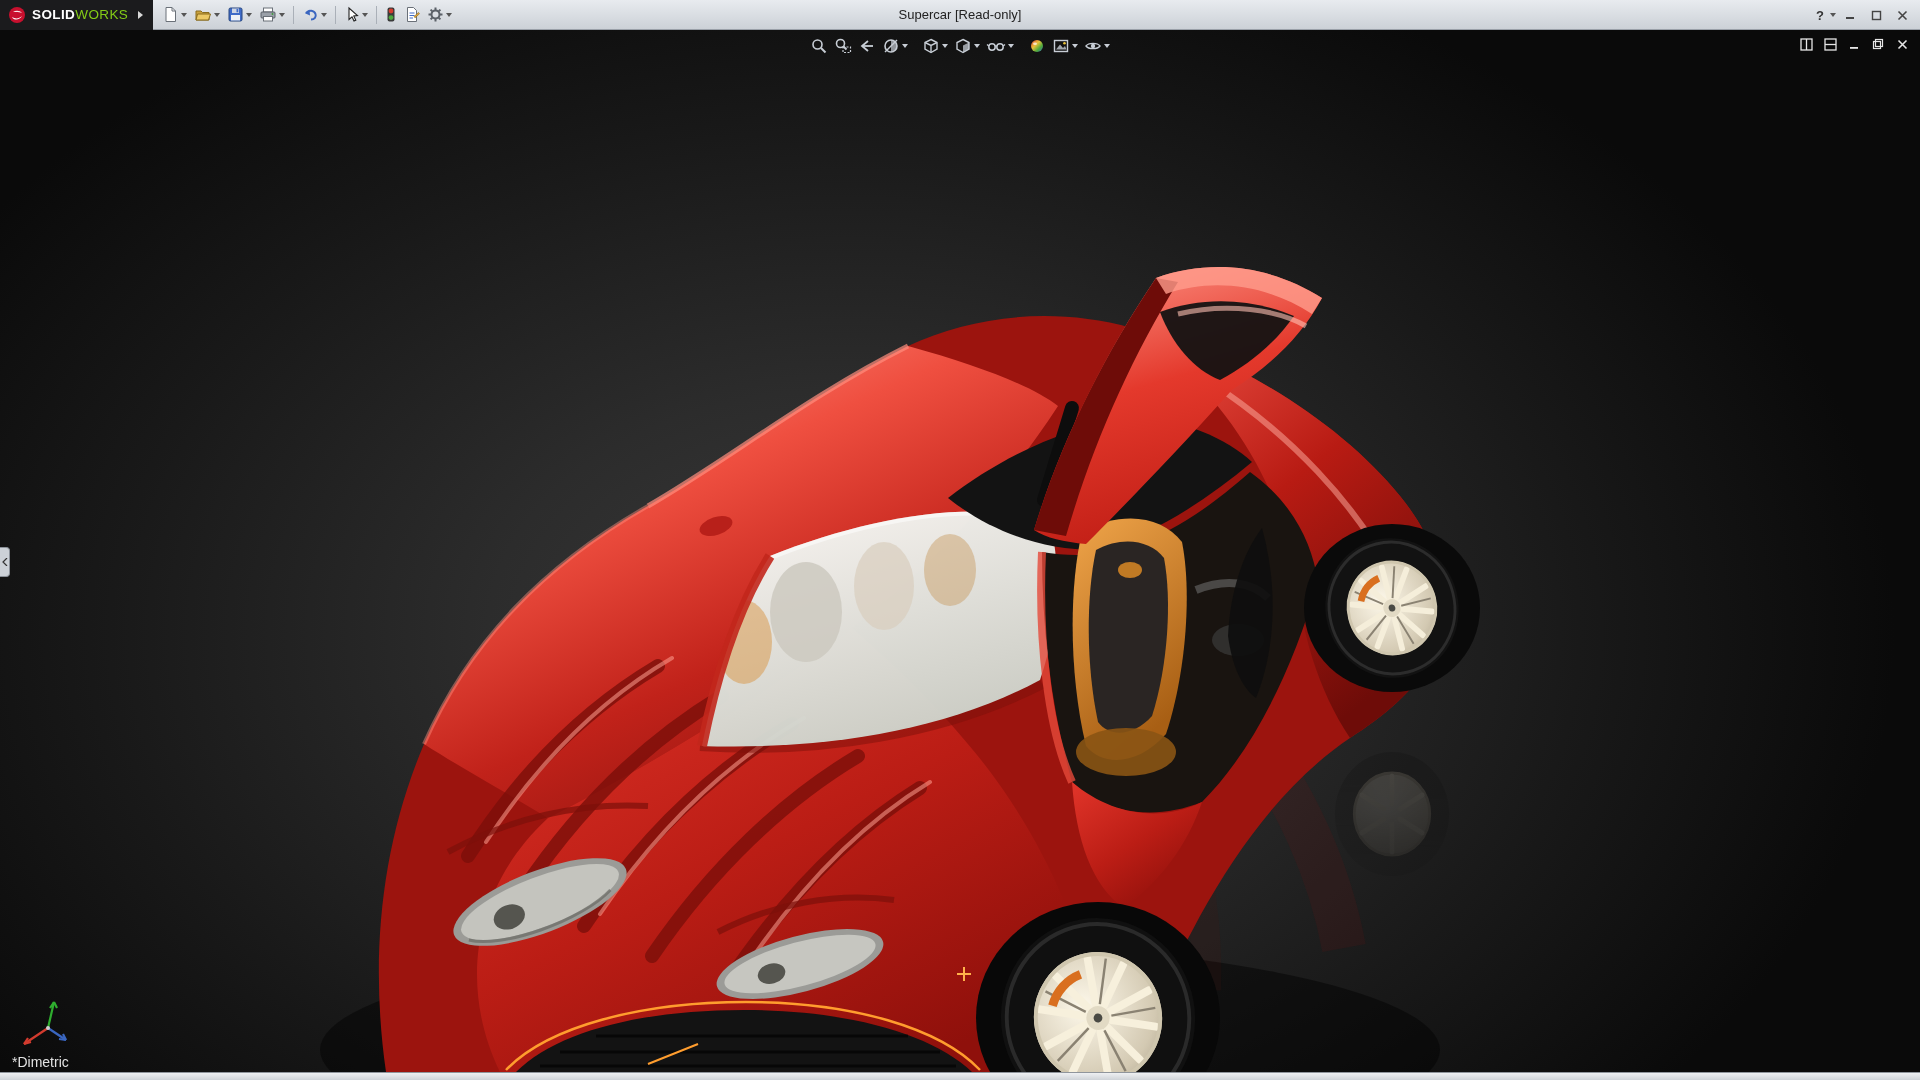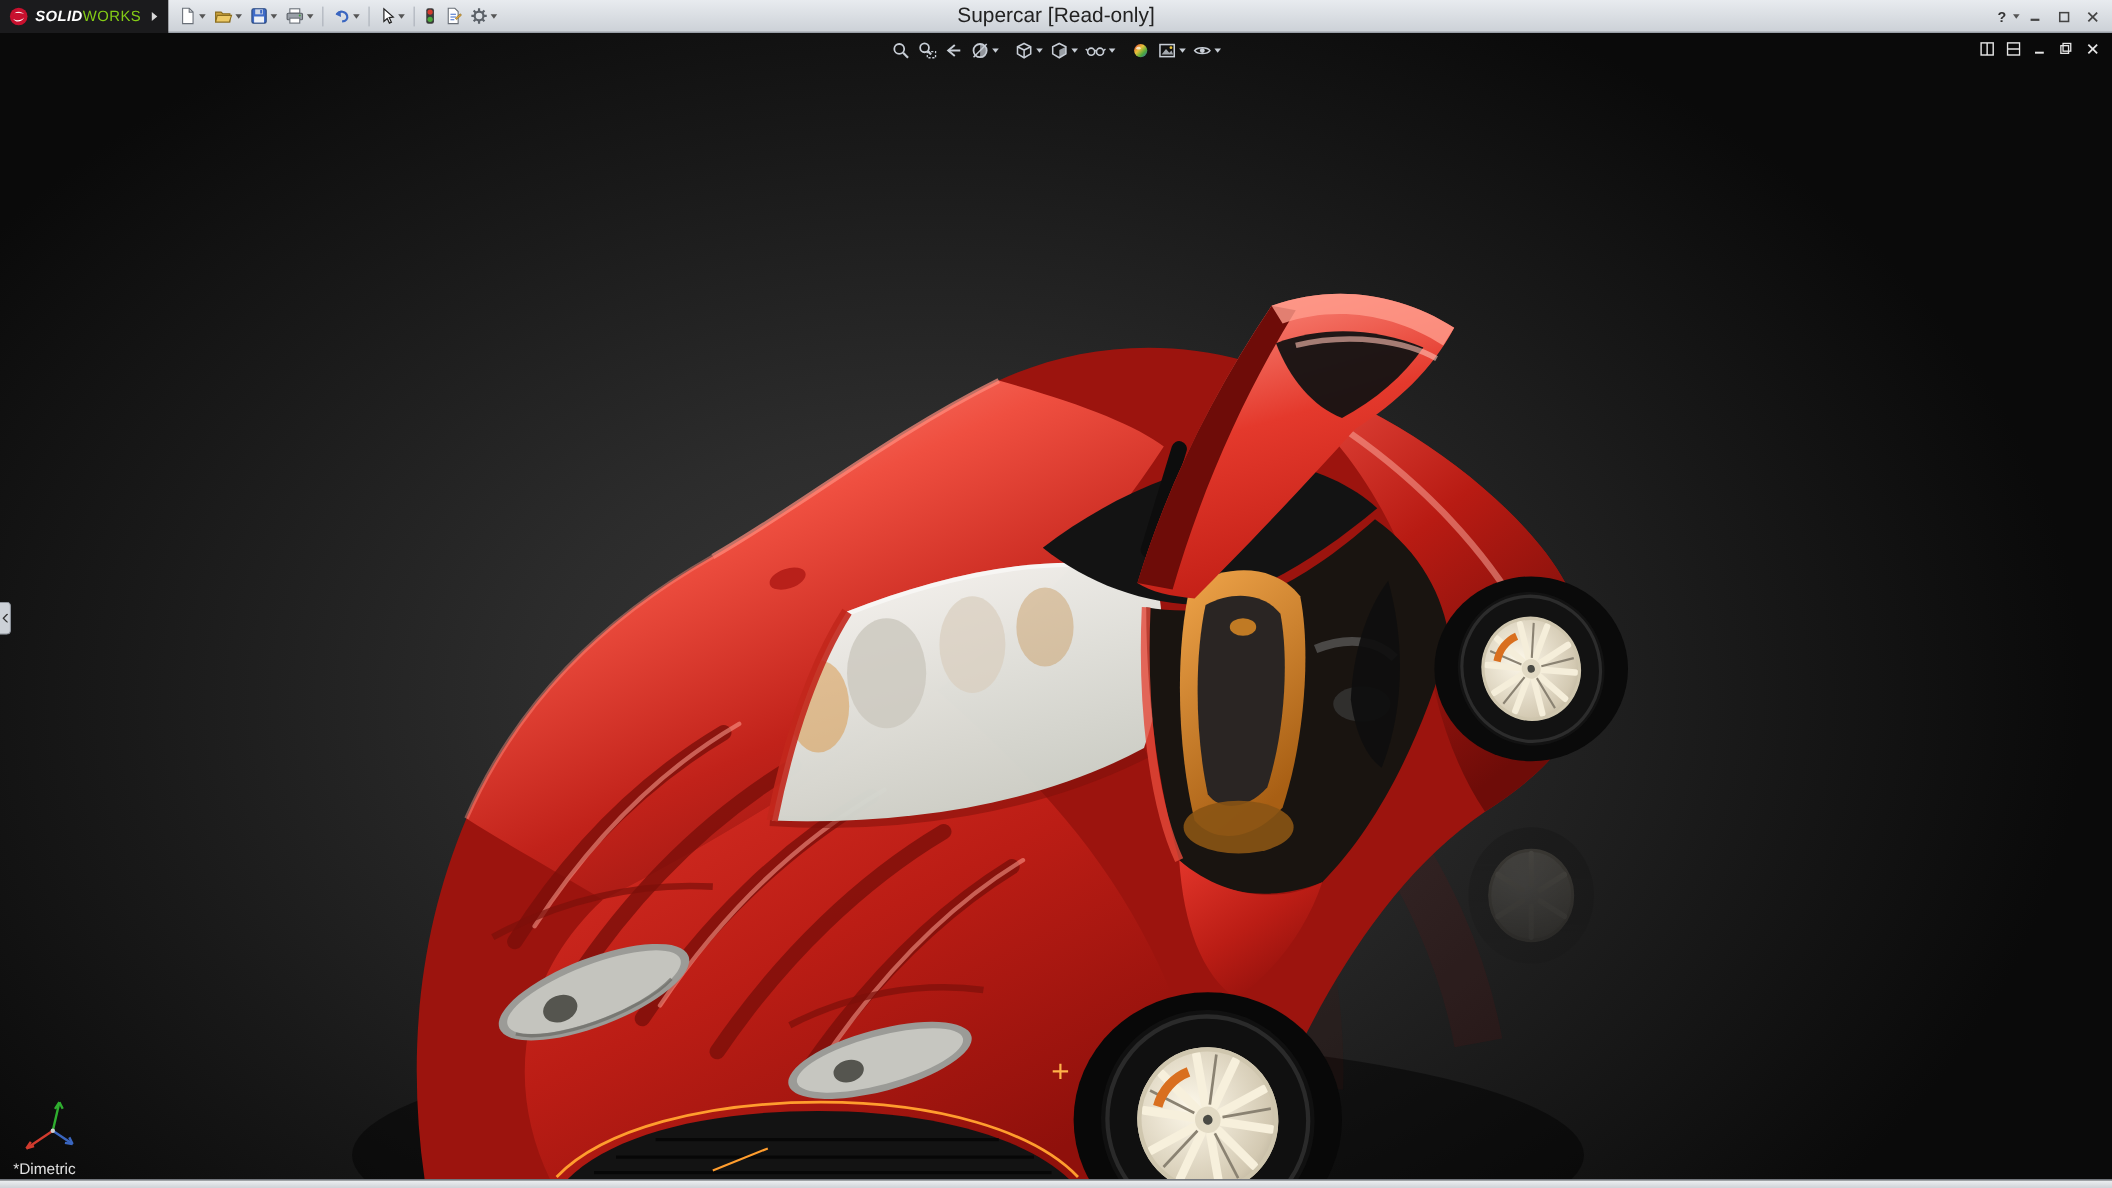--- a/index.html
+++ b/index.html
@@ -6,32 +6,32 @@
   html,body { width:1920px; height:1080px; overflow:hidden;
     font-family:"Liberation Sans", sans-serif; background:#000; }
 
   
   .titlebar{ position:absolute; top:0; left:0; width:1920px; height:30px;
     background:linear-gradient(#e8ebef,#ccd1d7); border-bottom:1px solid #9aa0a8;
     display:flex; align-items:center; }
   .brand{ height:30px; background:#1b1b1d; display:flex; align-items:center;
     padding:0 10px 0 8px; gap:6px; }
   .brand-text{ color:#fff; font-size:13.5px; letter-spacing:.4px; white-space:nowrap; }
-  .brand-text .solid{ font-weight:bold;font-style:italic; }
+  .brand-text .solid{ font-weight:bold; }
   .brand-text .works{ font-weight:normal; color:#84cc16; }
   .menu-expand{ width:0; height:0; border-top:4px solid transparent;
     border-bottom:4px solid transparent; border-left:5px solid #d8d8d8; margin-left:4px;}
   .tb-group{ display:flex; align-items:center; margin-left:6px; gap:1px; }
   .tb-btn{ height:24px; display:flex; align-items:center; padding:0 2px;
     border:1px solid transparent; border-radius:2px; color:#444; }
   .tb-sep{ width:1px; height:18px; background:#aab0b8; margin:0 4px; }
   .caret{ width:0; height:0; border-left:3px solid transparent;
     border-right:3px solid transparent; border-top:4px solid #555; margin-left:2px; }
   .win-title{ position:absolute; left:50%; transform:translateX(-50%);
-    font-size:19px; color:#222; white-space:nowrap; }
+    font-size:13px; color:#222; white-space:nowrap; }
   .tb-right{ position:absolute; right:6px; top:0; height:30px; display:flex;
     align-items:center; gap:2px; }
   .help-btn{ font-size:13px; font-weight:bold; color:#333; padding:2px 4px; }
   .wc-btn{ width:24px; height:22px; display:flex; align-items:center;
     justify-content:center; border-radius:2px; }
   .wc-btn svg{ display:block; }
 
   
   .viewport{ position:absolute; top:30px; left:0; width:1920px; height:1042px;
     background:radial-gradient(ellipse 1050px 720px at 44% 58%,

